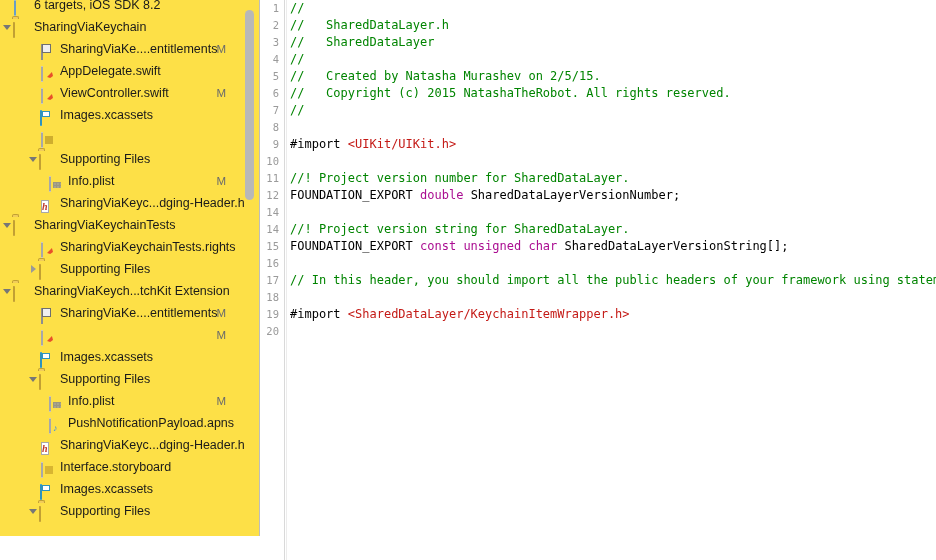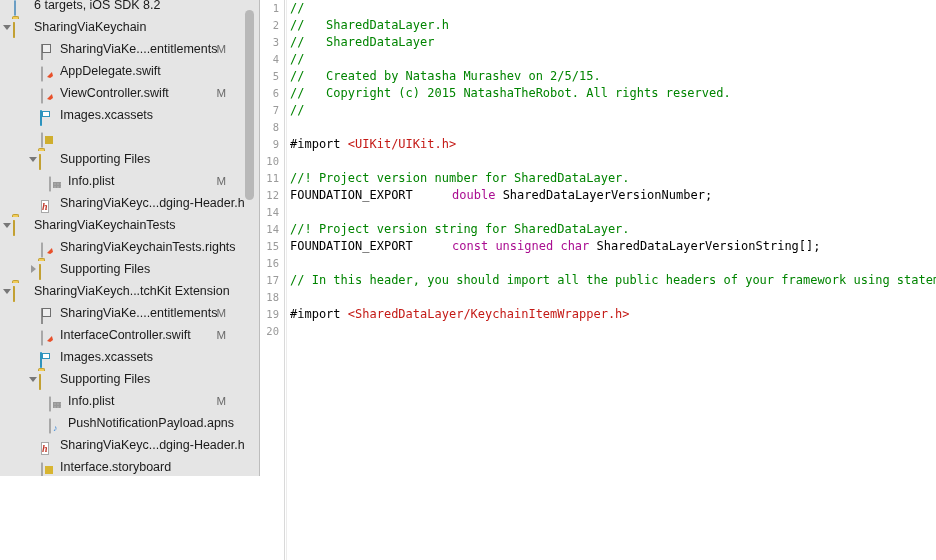--- a/index.html
+++ b/index.html
@@ -14,22 +14,22 @@
     position: relative;
     width: 936px; height: 560px;
     display: flex;
     overflow: hidden;
   }
 
   
   #navigator {
     position: relative;
     width: 260px;
-    height: 476px;
-    background: #e5e5e5;
+    height: 536px;
+    background: #fde047;
     flex: 0 0 260px;
     overflow: hidden;
   }
   #nav-scroll {
     position: absolute;
     top: -6px;
     left: 0;
     width: 260px;
   }
   .row {
@@ -274,21 +274,21 @@
   .cline {
     height: 17px;
     line-height: 17px;
     white-space: pre;
     font-family: "DejaVu Sans Mono", monospace;
     font-size: 12px;
     color: #000000;
   }
   .cm { color: #008400; }          
   .cs { color: #c41a16; }          
-  .ck { color: #aa0d91; margin-left: 32px; }          
+  .ck { color: #aa0d91; }          
   .cp { color: #000000; }          
   .cpre { color: #000000; }        
 </style>
 </head>
 <body>
 
 <div id="app">
 
   <div id="navigator">
     <div id="nav-scroll">
@@ -366,21 +366,20 @@
         </div>
         <div class="row i1">
           <span class="tri"></span>
           <span class="ico "><span class="ic-entitle"></span></span>
           <span class="label">SharingViaKe....entitlements</span>
           <span class="mbadge">M</span>
         </div>
         <div class="row i1">
           <span class="tri"></span>
           <span class="ico ic-swift"><span class="ic-doc"></span></span>
-          <span class="label">InterfaceController.swift</span>
           <span class="mbadge">M</span>
         </div>
         <div class="row i1">
           <span class="tri"></span>
           <span class="ico "><span class="ic-xcassets"></span></span>
           <span class="label">Images.xcassets</span>
         </div>
         <div class="row i1">
           <span class="tri open"></span>
           <span class="ico "><span class="ic-folder"></span></span>

